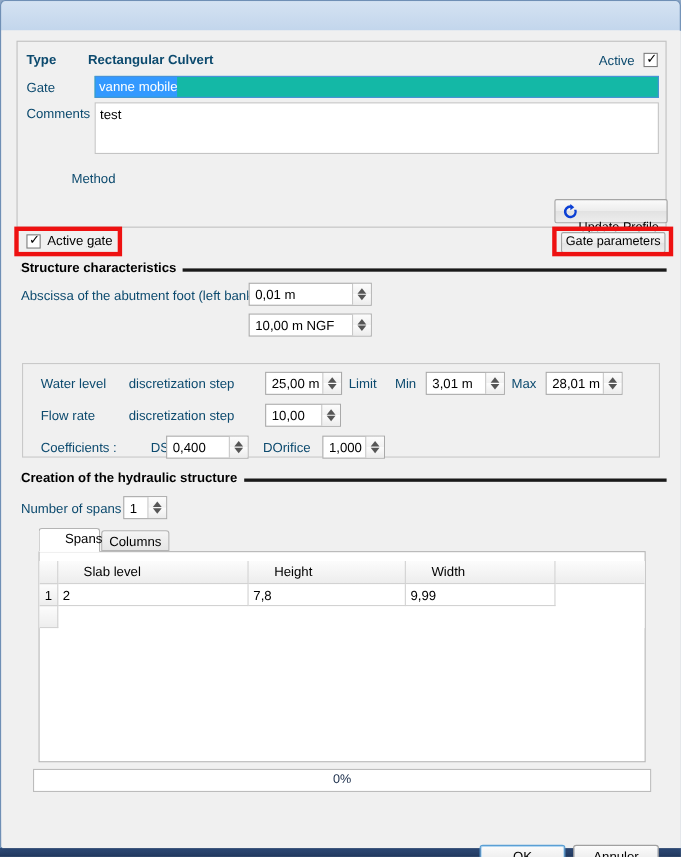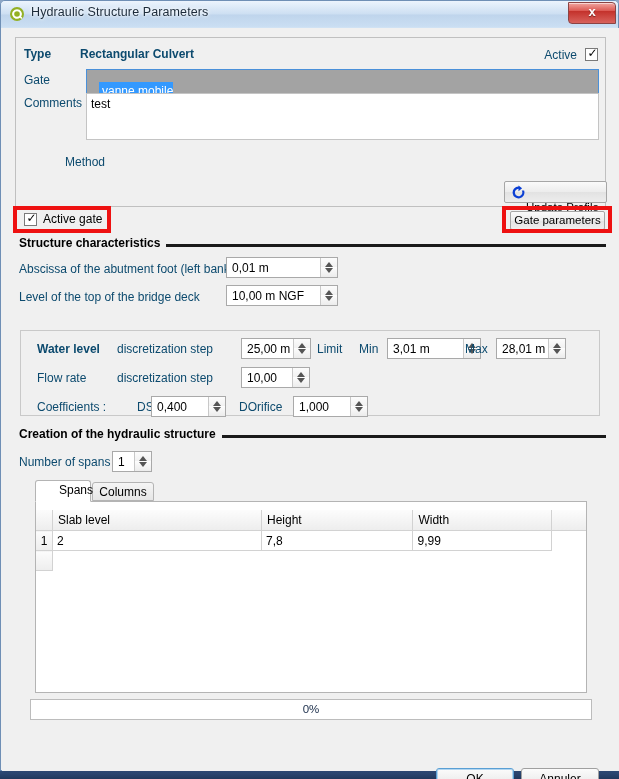--- a/index.html
+++ b/index.html
@@ -111,23 +111,23 @@
     font-family: "DejaVu Sans", sans-serif;
   }
   #active-chk { right: 7px; top: 10px; }
 
   #name-label { left: 8px; top: 35px; }
   #name-input {
     position: absolute; left: 70px; top: 31px;
     width: 513px; height: 20px;
     box-sizing: border-box;
     border: 1px solid #4a90d9;
-    background: #a3a3a3;
-    font-size: 12px;
-    padding: 12px;
+    background: #14b8a6;
+    font-size: 12px;
+    padding: 0;
     cursor: text;
   }
   #name-input .sel {
     display: inline-block;
     background: #3399ff;
     color: #ffffff;
     padding: 2px 0 2px 3px;
     line-height: 14px;
   }
 
@@ -284,38 +284,38 @@
   
   #settings-label { left: 19px; top: 290px; font-weight: bold; margin-top: 14px; }
   #settings-box {
     position: absolute;
     left: 18px; top: 302px;
     width: 580px; height: 86px;
     box-sizing: border-box;
     border: 1px solid #c9c9c9;
     background: #f0f0f0;
   }
-  #wl-label   { left: 16px;  top: 11px; font-weight: bold; }
+  #wl-label   { left: 16px;  top: 11px; }
   #wl-step-label { left: 96px; top: 11px; }
   #wl-spin    { left: 220px; top: 7px;  width: 70px; }
   #limit-label { left: 296px; top: 11px; }
   #min-label   { left: 338px; top: 11px; }
-  #min-spin    { left: 366px; top: 7px;  width: 94px; text-align: right; }
+  #min-spin    { left: 366px; top: 7px;  width: 72px; text-align: right; }
   #max-label   { left: 444px; top: 11px; }
   #max-spin    { left: 475px; top: 7px;  width: 70px; }
 
   #fr-label   { left: 16px;  top: 40px; }
   #fr-step-label { left: 96px; top: 40px; }
   #fr-spin    { left: 220px; top: 36px; width: 69px; }
 
   #coef-label   { left: 16px;  top: 69px; }
   #dsill-label  { left: 116px; top: 69px; }
   #dsill-spin   { left: 130px; top: 65px; width: 75px; }
   #dorifice-label { left: 218px; top: 69px; }
-  #dorifice-spin  { left: 272px; top: 65px; width: 75px; text-align: center; }
+  #dorifice-spin  { left: 272px; top: 65px; width: 57px; text-align: center; }
 
   
   #spans-label { left: 17px; top: 427px; }
   #spans-spin  { left: 110px; top: 423px; width: 40px; }
 
   
   #tabbar { position: absolute; left: 33px; top: 452px; }
   .tab {
     position: absolute;
     box-sizing: border-box;
@@ -360,21 +360,21 @@
     font-size: 12px;
     z-index: 2;
     background: #ffffff;
   }
   #data-table th {
     background: linear-gradient(to bottom, #fcfcfc 0%, #ededed 100%);
     border: 1px solid #d2d2d2;
     border-top: none;
     border-left: none;
     font-weight: normal;
-    padding: 2px 5px;
+    padding: 2px 23px;
     text-align: left;
     height: 16px;
     white-space: nowrap;
   }
   #data-table th.corner { width: 12px; padding: 2px 1px; }
   #data-table th.filler { border-right: none; }
   #data-table td {
     border: 1px solid #d2d2d2;
     border-top: none;
     border-left: none;
@@ -424,32 +424,20 @@
   }
   #cancel-btn { left: 519px; top: 740px; width: 78px; }
 </style>
 </head>
 <body>
 
 <div id="backdrop"></div>
 
 <div id="window">
 
-  <div id="titlebar">
-    <span id="title-icon">
-      <svg width="16" height="16" viewBox="0 0 16 16">
-        <circle cx="8" cy="8" r="7" fill="#93b023"></circle>
-        <path d="M8 3.2a4.8 4.8 0 1 0 3.0 8.5l1.3 1.4 1.2-1.2-1.4-1.3A4.8 4.8 0 0 0 8 3.2zm0 2.0a2.8 2.8 0 1 1 0 5.6 2.8 2.8 0 0 1 0-5.6z" fill="#ffffff"></path>
-      </svg>
-    </span>
-    <span id="title-text">Hydraulic Structure Parameters</span>
-    <div id="close-btn">
-      <span class="x">x</span>
-    </div>
-  </div>
 
   <div id="client">
 
     <div id="top-panel">
       <span class="lbl lbl-bold" id="type-label">Type</span>
       <span class="lbl lbl-bold" id="type-value">Rectangular Culvert</span>
       <span class="lbl" id="active-label">Active</span>
       <span class="chk" id="active-chk"></span>
 
       <span class="lbl" id="name-label">Gate</span>
@@ -482,21 +470,20 @@
 
     <span class="group-title" id="sc-title">Structure characteristics</span>
     <div class="group-rule" id="sc-rule"></div>
 
     <span class="lbl" id="abscissa-label">Abscissa of the abutment foot (left bank)</span>
     <div class="spin" id="abscissa-spin">
       <span class="v">0,01 m</span>
       <span class="btns"></span>
     </div>
 
-    <span class="lbl" id="bridge-label">Level of the top of the bridge deck</span>
     <div class="spin" id="bridge-spin">
       <span class="v">10,00 m NGF</span>
       <span class="btns"></span>
     </div>
 
     <span class="lbl" id="settings-label">Settings</span>
     <div id="settings-box">
       <span class="lbl" id="wl-label">Water level</span>
       <span class="lbl" id="wl-step-label">discretization step</span>
       <div class="spin" id="wl-spin">

